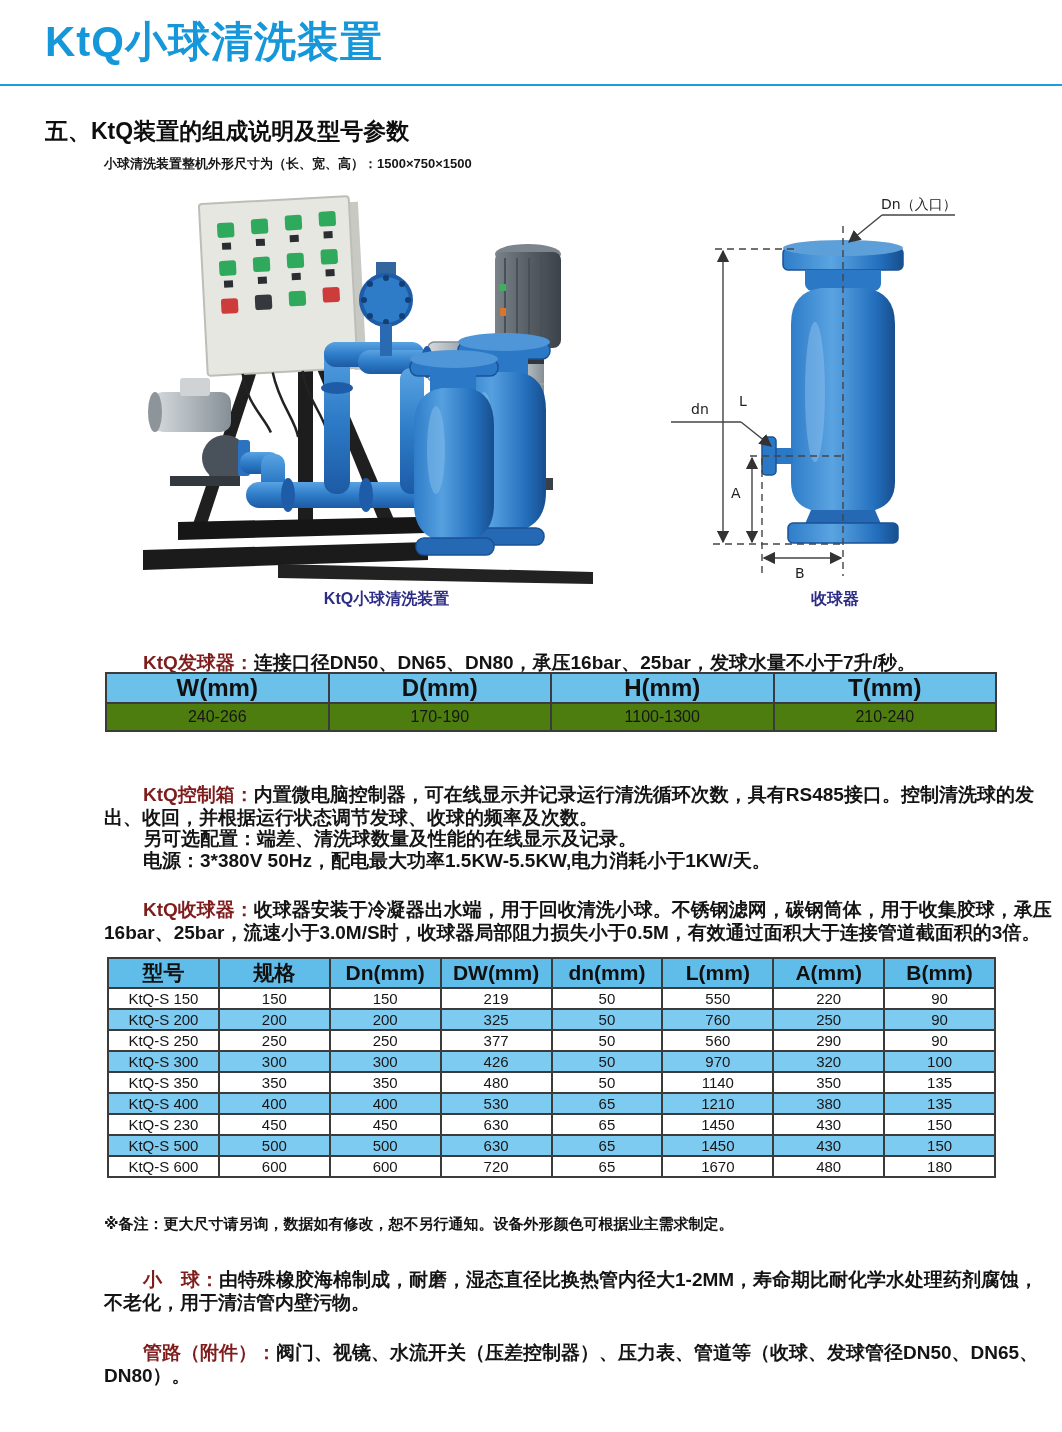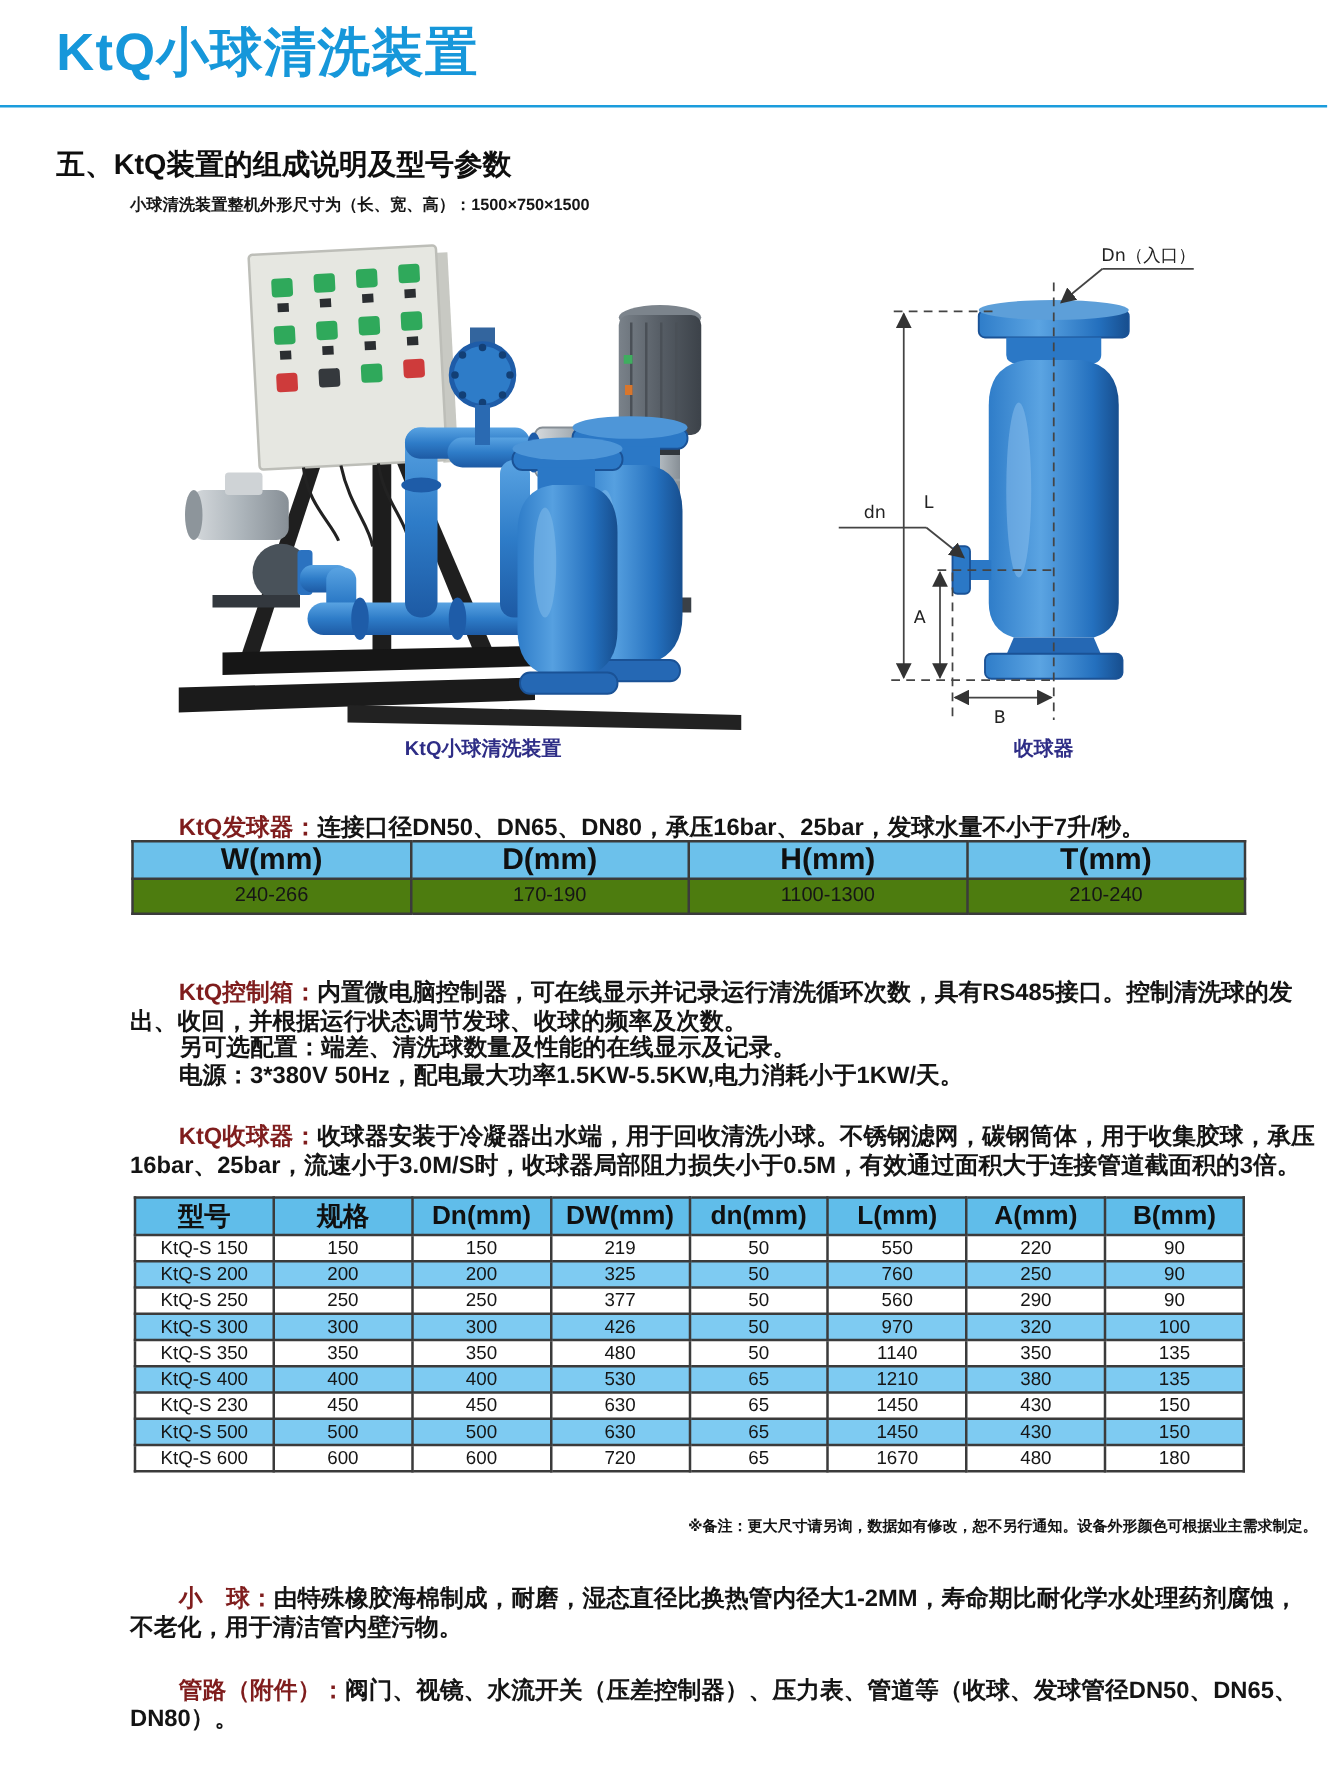--- a/index.html
+++ b/index.html
@@ -21,21 +21,21 @@
   .para{position:absolute;left:104px;width:950px;font-size:19px;font-weight:600;
         line-height:22.5px;color:#141414;}
   .indent{text-indent:39px;}
   .blue{color:#7f1d1d;}
 
   #p-faqiu{top:633px;}
   #p-kongzhi1{top:765px;}
   #p-kongzhi2{top:809px;}
   #p-kongzhi3{top:831px;}
   #p-shouqiu{top:880px;}
-  #p-note{top:1198px;font-size:12px;text-align:right;}
+  #p-note{top:1198px;font-size:15px;}
   #p-xiaoqiu{top:1250px;}
   #p-guanlu{top:1323px;}
 
   table{border-collapse:collapse;table-layout:fixed;}
   th,td{border:2px solid #3b3b3b;text-align:center;padding:0;}
 
   #size-table{position:absolute;left:105px;top:672px;width:892px;}
   #size-table th{height:26px;background:#6CC1EB;font-size:24px;font-weight:700;color:#101010;}
   #size-table td{height:26px;background:#4d7c0f;font-size:16px;font-weight:500;}
 

